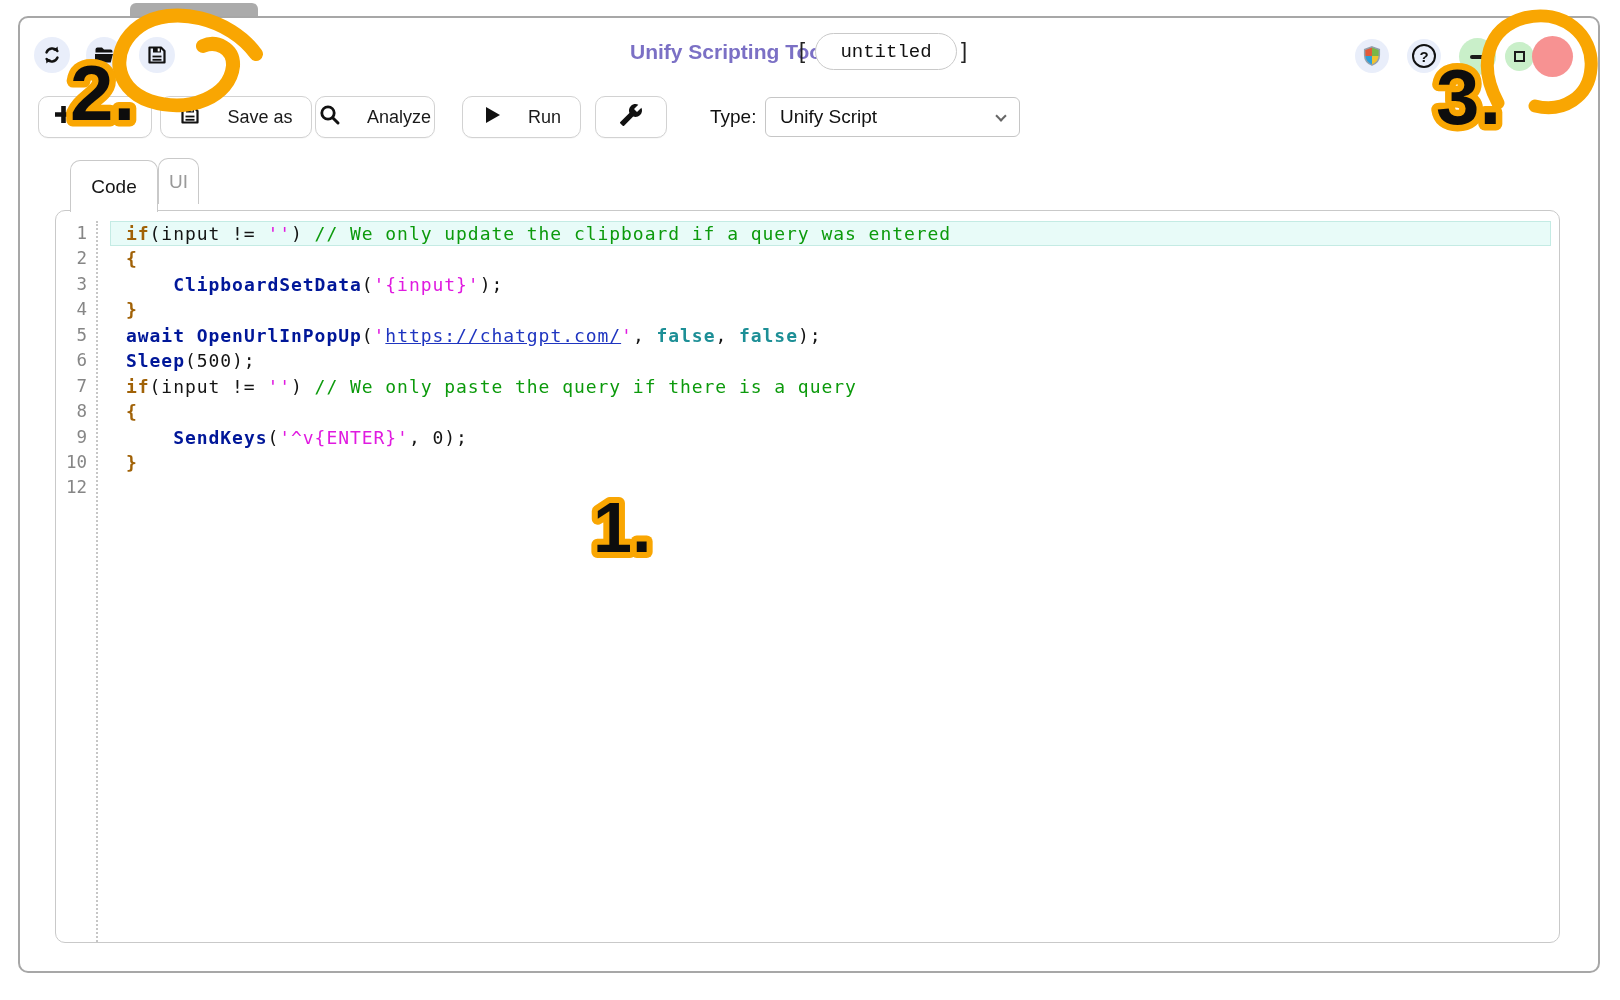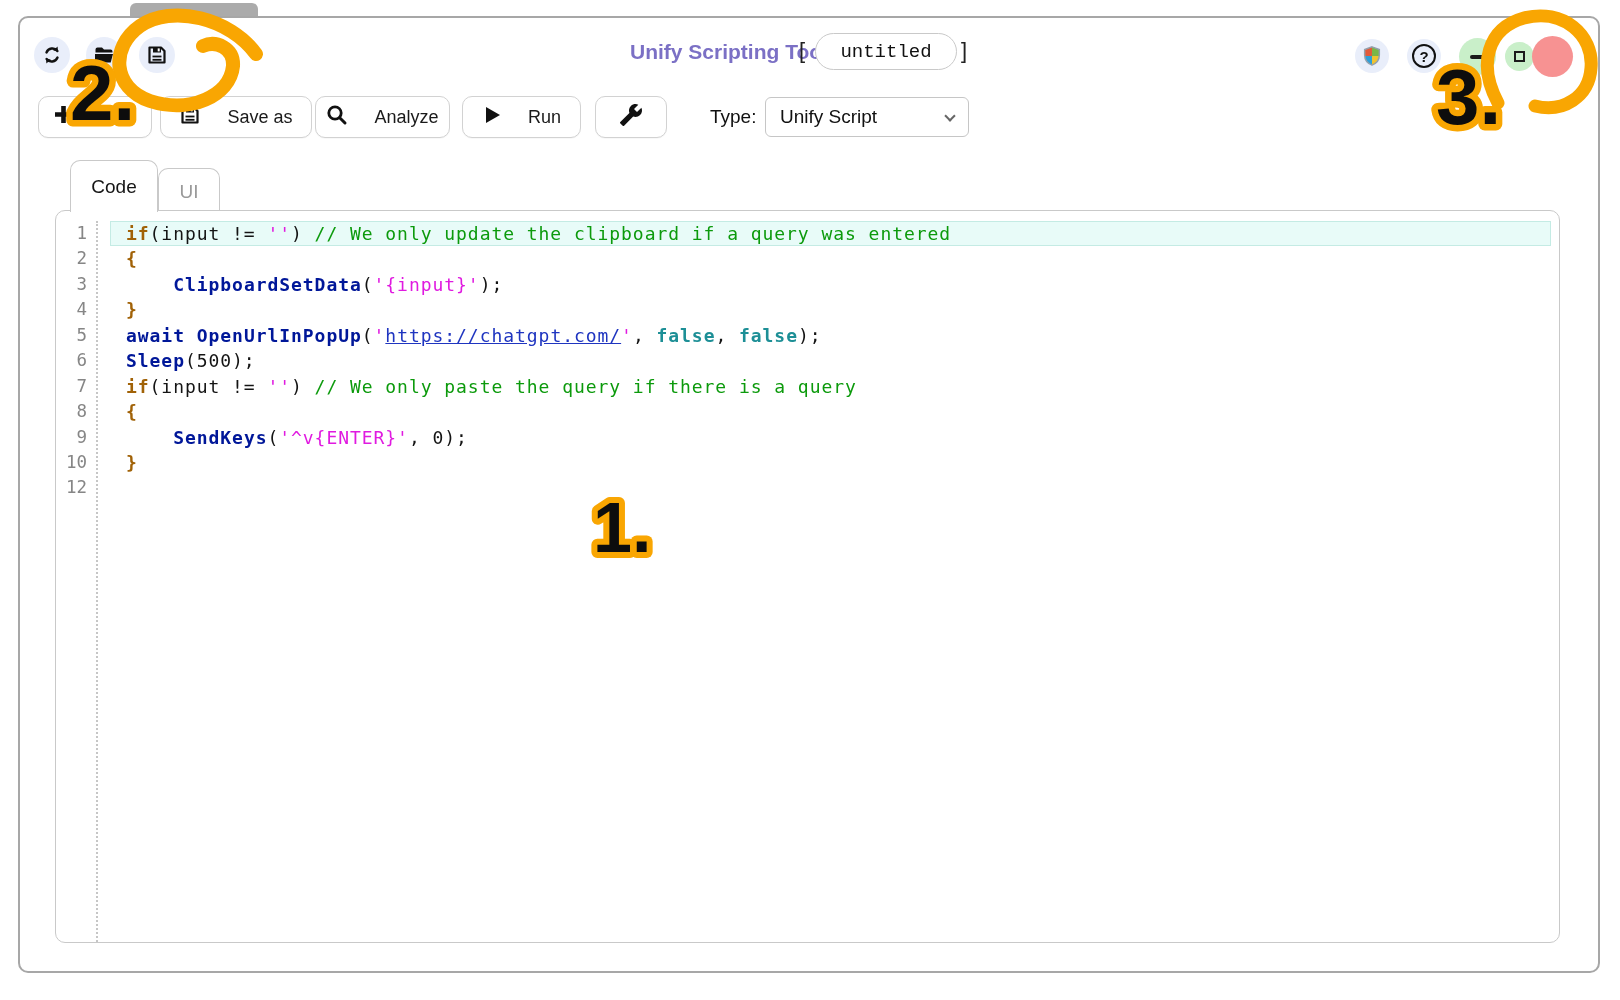--- a/index.html
+++ b/index.html
@@ -25,27 +25,27 @@
   .minimize { left:1459px; top:38px; width:37px; height:37px; background:#c9efc9; }
   .maximize { left:1505px; top:42px; width:29px; height:29px; background:#c9efc9; }
   .close    { left:1532px; top:36px; width:41px; height:41px; background:#f79292; }
   .minus-bar { width:16px; height:4px; background:#1a1a1a; border-radius:2px; }
   .max-square { width:11px; height:11px; border:2.5px solid #1a1a1a; }
   .help-glyph { font-size:15px; font-weight:bold; color:#111; border:2.4px solid #111; border-radius:50%; width:24px; height:24px; display:flex; align-items:center; justify-content:center; }
 
   
   .tb-btn { position:absolute; top:96px; height:42px; background:#fff; border:1.5px solid #d2d2d2; border-radius:10px; display:flex; align-items:center; justify-content:center; gap:26px; font-size:18px; color:#1a1a1a; cursor:default; box-shadow:0 1px 1px rgba(0,0,0,.03); }
   .type-label { position:absolute; left:710px; top:106px; font-size:19px; color:#111; }
-  .type-select { position:absolute; left:765px; top:97px; width:204px; height:40px; border:1.5px solid #c6c6c6; border-radius:6px; background:#fff; display:flex; align-items:center; padding:16px 14px; font-size:19px; color:#111; }
+  .type-select { position:absolute; left:765px; top:97px; width:255px; height:40px; border:1.5px solid #c6c6c6; border-radius:6px; background:#fff; display:flex; align-items:center; padding:16px 14px; font-size:19px; color:#111; }
   .chev { position:absolute; right:14px; top:14px; width:8px; height:8px; border-right:2px solid #666; border-bottom:2px solid #666; transform:rotate(45deg); }
 
   
   .tab { position:absolute; background:#fff; border:1.5px solid #c9c9c9; border-bottom:none; border-radius:10px 10px 0 0; display:flex; align-items:center; justify-content:center; font-size:19px; }
   .tab-code { left:70px; top:160px; width:88px; height:52px; color:#151515; z-index:3; }
-  .tab-ui { left:158px; top:168px; width:62px; height:46px; color:#9a9a9a; z-index:1; }
+  .tab-ui { left:158px; top:158px; width:41px; height:46px; color:#9a9a9a; z-index:1; }
 
   
   .editor { position:absolute; left:55px; top:210px; width:1505px; height:733px; border:1.5px solid #c9c9c9; border-radius:10px; background:#fff; z-index:2; display:flex; overflow:hidden; padding-top:10px; }
   .gutter { width:42px; border-right:2px dotted #c6c6c6; flex:none; }
   .lnum { height:25.45px; line-height:25.45px; text-align:right; padding-right:9px; font-family:"DejaVu Sans Mono", monospace; font-size:17.5px; color:#868686; }
   .codecol { flex:1; min-width:0; }
   .cline { position:relative; height:25.45px; line-height:25.45px; padding-left:28px; font-family:"DejaVu Sans Mono", monospace; font-size:18px; letter-spacing:0.95px; white-space:pre; }
   .cline.hl::before { content:""; position:absolute; left:12px; right:8px; top:0; bottom:0; background:#e8fbf8; border:1px solid #c4ebe4; z-index:0; }
   .cline span { position:relative; z-index:1; }
   .tk-kw   { color:#a16207; font-weight:bold; }
@@ -149,21 +149,21 @@
       <svg width="22" height="22" viewBox="0 0 22 22">
         <path d="M3.5 3.5 h11.5 l3.5 3.5 v11.5 h-15 z" fill="none" stroke="#111" stroke-width="2.2" stroke-linejoin="round"></path>
         <rect x="7" y="3.5" width="8" height="5" fill="#111"></rect>
         <rect x="11.7" y="4.4" width="2" height="3" fill="#fff"></rect>
         <line x1="6.5" y1="12.5" x2="15.5" y2="12.5" stroke="#111" stroke-width="1.8"></line>
         <line x1="6.5" y1="15.8" x2="15.5" y2="15.8" stroke="#111" stroke-width="1.8"></line>
       </svg>
     </span>
     <span>Save as</span>
   </div>
-  <div class="tb-btn" style="left:315px; width:135px;">
+  <div class="tb-btn" style="left:315px; width:120px;">
     <span>
       <svg width="22" height="22" viewBox="0 0 22 22">
         <circle cx="9" cy="9" r="6.2" fill="none" stroke="#111" stroke-width="2.8"></circle>
         <line x1="13.7" y1="13.7" x2="19" y2="19" stroke="#111" stroke-width="3" stroke-linecap="round"></line>
       </svg>
     </span>
     <span>Analyze</span>
   </div>
   <div class="tb-btn" style="left:462px; width:119px;">
     <span>

